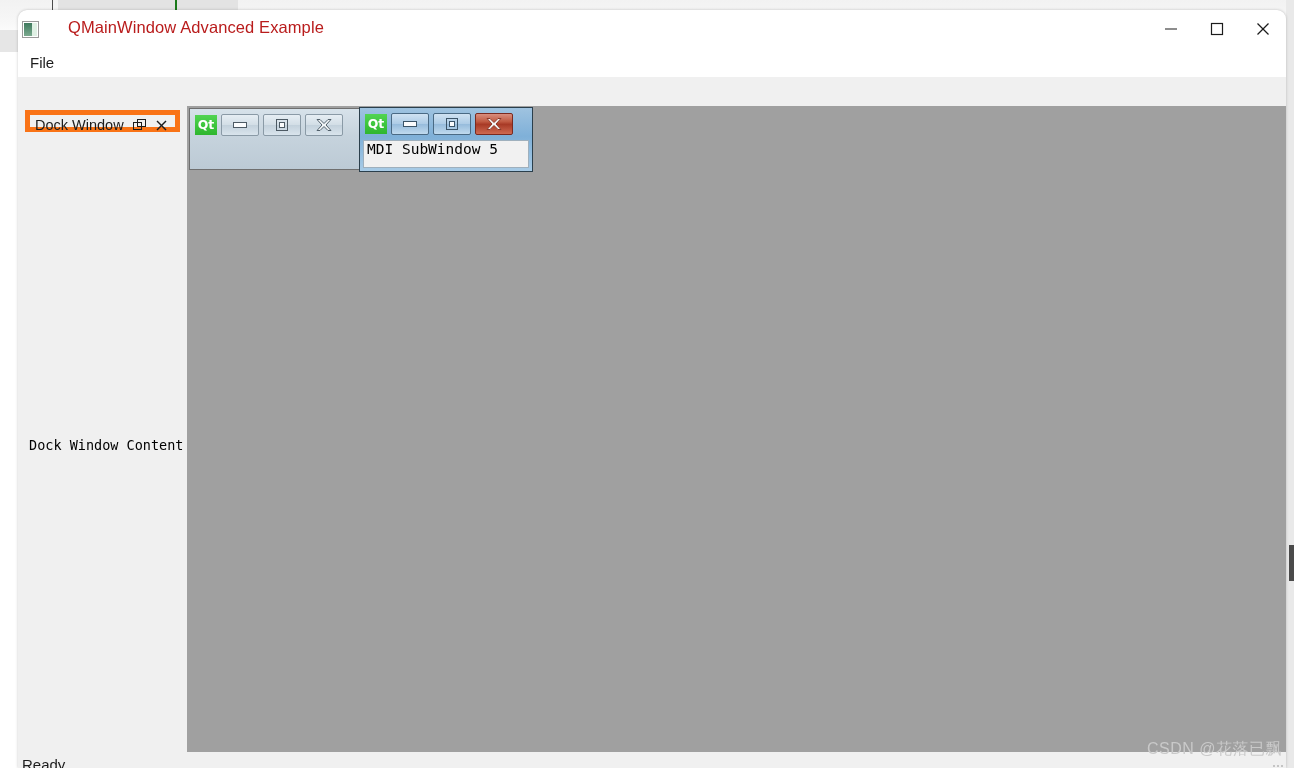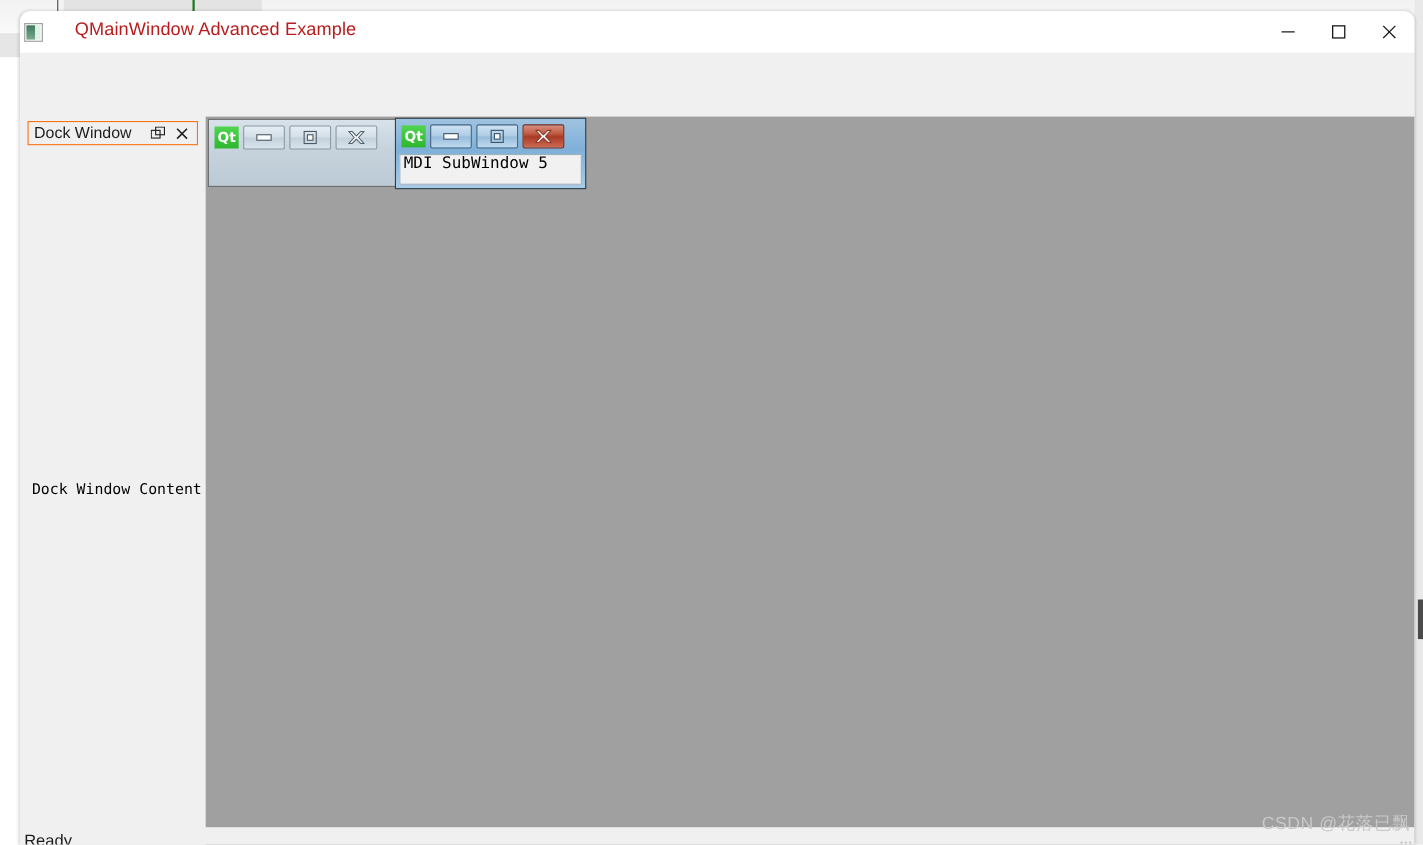--- a/index.html
+++ b/index.html
@@ -180,21 +180,21 @@
     width: 169px;
     height: 646px;
     background: #f0f0f0;
   }
   .dock-title {
     position: absolute;
     left: 7px; top: 4px;
     width: 155px;
     height: 22px;
     background: #f0f0f0;
-    border: 1px solid #f97316;
+    border: 5px solid #f97316;
     box-sizing: border-box;
   }
   .dock-title-text {
     position: absolute;
     left: 5px;
     top: 2px;
     font-size: 14.5px;
     color: #1c1c1c;
     white-space: nowrap;
   }
@@ -416,20 +416,23 @@
         </div>
         <div class="winbtn">
           <svg width="14" height="14" viewBox="0 0 14 14">
             <line x1="1.5" y1="1.5" x2="12.5" y2="12.5" stroke="#1c1c1c" stroke-width="1.2"></line>
             <line x1="12.5" y1="1.5" x2="1.5" y2="12.5" stroke="#1c1c1c" stroke-width="1.2"></line>
           </svg>
         </div>
       </div>
     </div>
 
+    <div class="menubar">
+      <div class="menu-item">File</div>
+    </div>
 
 
     <div class="dock">
       <div class="dock-content">
         <div class="dock-content-label">Dock Window Content</div>
       </div>
 
       <div class="dock-title">
         <div class="dock-title-text">Dock Window</div>
         <div class="dock-float-btn">

